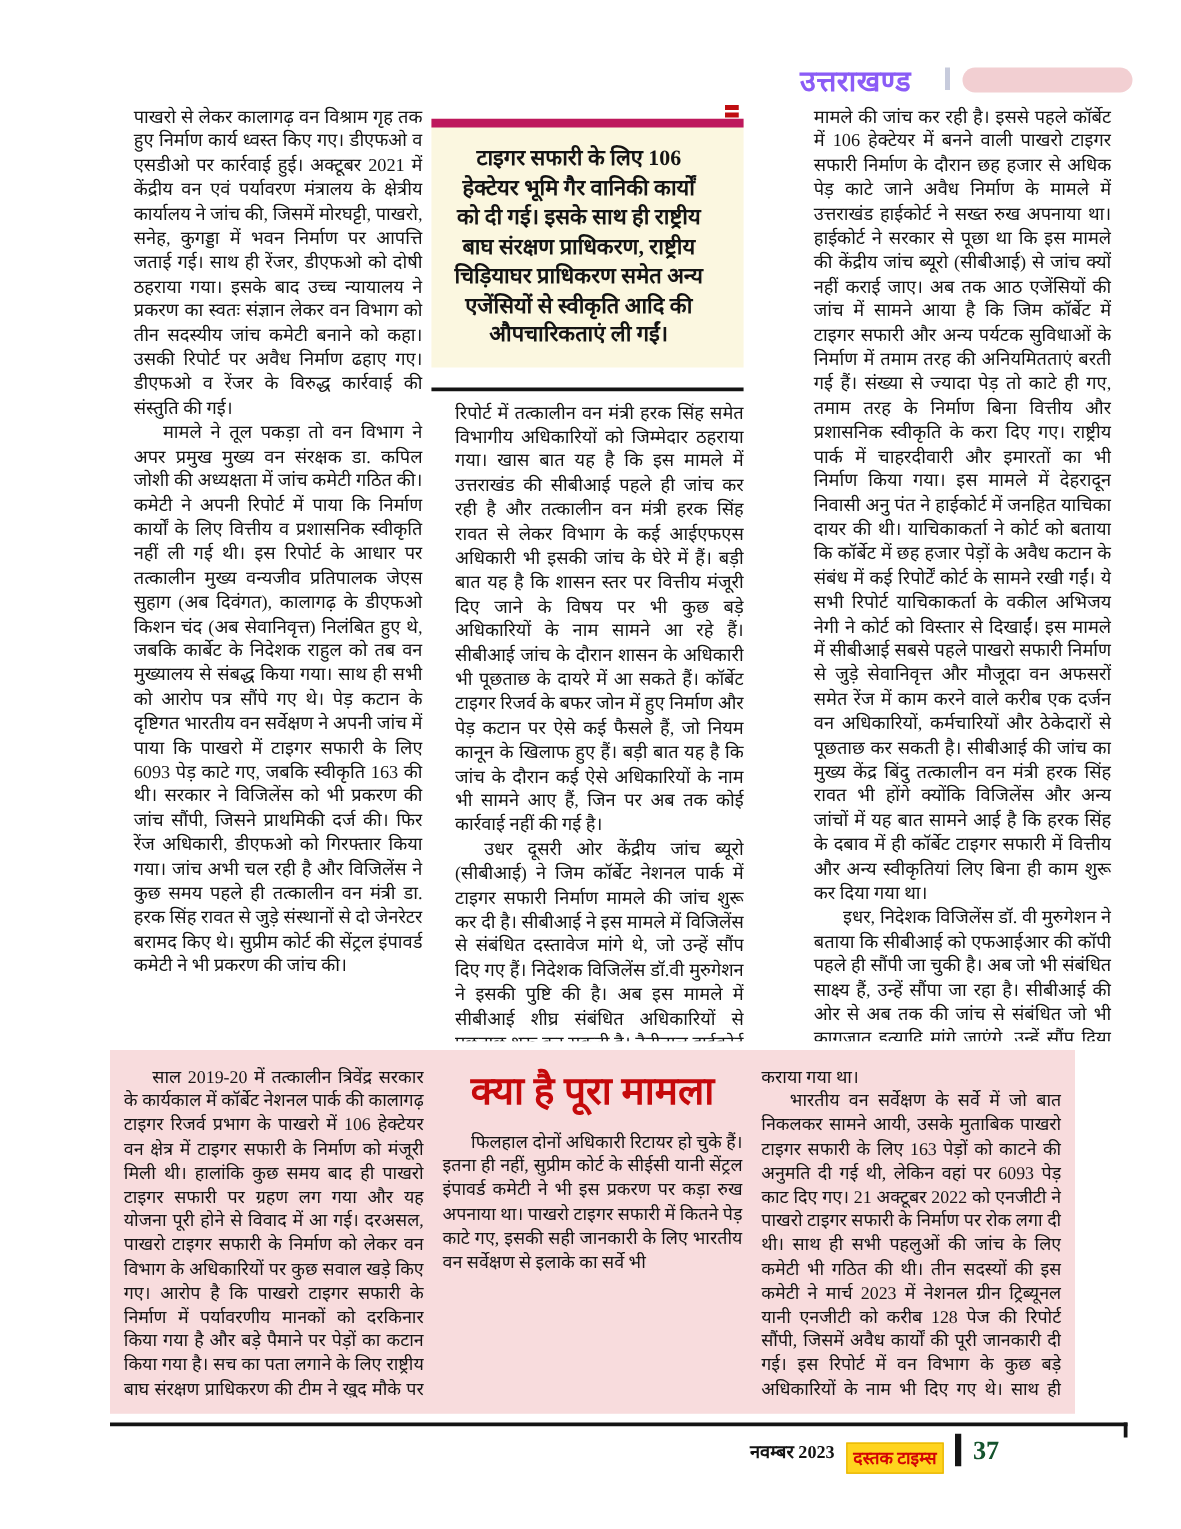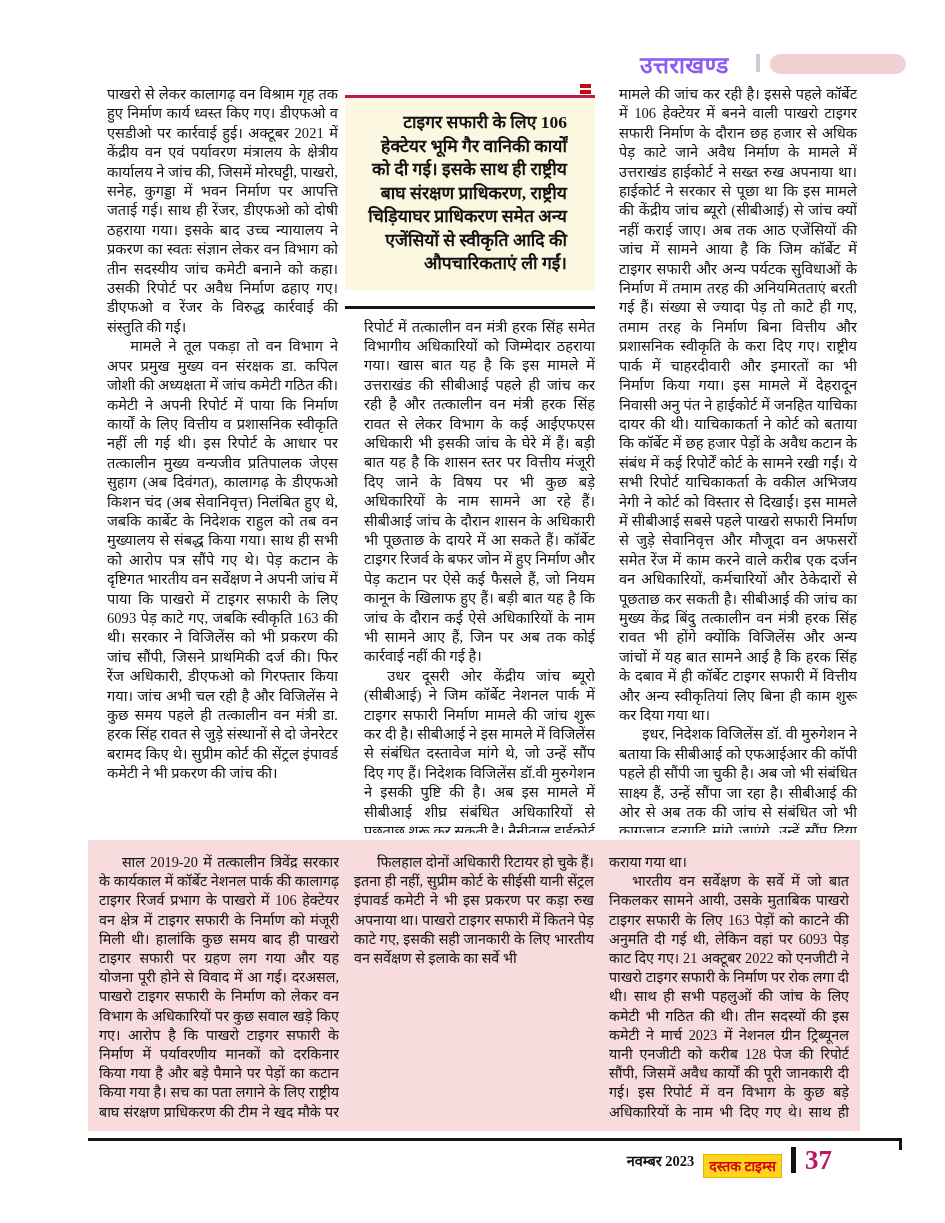--- a/index.html
+++ b/index.html
@@ -31,36 +31,36 @@
   
   .col {
     position: absolute; top: 85px;
     font-size: 14.6px; line-height: 19.4px;
     overflow: hidden;
   }
   .col p { text-align: justify; margin-left: 19px; }
   .col p.indent { text-indent: 1.6em; }
   #col1 { left: 88px;  width: 250px; height: 748px; }
   #col2 { left: 345px; width: 250px; height: 748px; }
-  #col3 { left: 600px; width: 257px; height: 748px; }
+  #col3 { left: 632px; width: 257px; height: 748px; }
 
   .col3-marker {
     position: absolute; top: 84px; left: 580px;
     width: 11px; height: 11px;
   }
   .col3-marker span { display:block; width: 11px; height: 3.5px; background:#c00d10; margin-bottom: 2.5px; }
 
   .quote-box {
     margin: 10px 0 0 0;
-    border-top: 3px solid #be185d;
+    border-top: 7px solid #be185d;
     background: #fbf7e0;
     padding: 13px 28px 14px 14px;
     font-weight: bold;
     font-size: 17.5px; line-height: 23.5px;
-    text-align: right;
+    text-align: center;
   }
   .quote-rule {
     border: none;
     border-top: 3.5px solid #141414;
     margin: 16px 0 9px 0;
   }
   .endmark { color: #d40a0a; font-size: 13px; }
 
   
   .pink-box {
@@ -89,33 +89,33 @@
   .footer-rule {
     position: absolute; left: 88px; top: 1138px;
     width: 814px; height: 3px; background: #141414;
   }
   .footer-rule::after {
     content:""; position:absolute; right:0; top:0;
     width:3px; height:12px; background:#141414;
   }
   .footer {
     position: absolute; top: 1147px; left: 600px; width: 232px;
-    display: flex; align-items: center; justify-content: flex-end; gap: 9px;
+    display: flex; align-items: center; justify-content: flex-start; gap: 9px;
     height: 26px;
   }
   .footer-date { font-size: 14.5px; font-weight: bold; color:#141414; }
   .footer-logo {
     background: #ffd41e; color: #d40505;
     font-weight: bold; font-size: 14px;
     padding: 1px 5px 2px 5px;
     border: 1px solid #e6b400;
     margin-top: 12px;
   }
   .footer-bar { width: 5px; height: 26px; background: #141414; }
-  .footer-page { font-size: 27px; font-weight: bold; color:#be185d; }
+  .footer-page { font-size: 21px; font-weight: bold; color:#14532d; }
 </style>
 </head>
 <body>
 
 <div class="page">
 
   <div class="hdr-title">उत्तराखण्ड</div>
   <div class="hdr-divider"></div>
   <div class="hdr-pill"></div>
 
@@ -139,20 +139,21 @@
   <div class="col" id="col3">
     <p>मामले की जांच कर रही है। इससे पहले कॉर्बेट में 106 हेक्टेयर में बनने वाली पाखरो टाइगर सफारी निर्माण के दौरान छह हजार से अधिक पेड़ काटे जाने अवैध निर्माण के मामले में उत्तराखंड हाईकोर्ट ने सख्त रुख अपनाया था। हाईकोर्ट ने सरकार से पूछा था कि इस मामले की केंद्रीय जांच ब्यूरो (सीबीआई) से जांच क्यों नहीं कराई जाए। अब तक आठ एजेंसियों की जांच में सामने आया है कि जिम कॉर्बेट में टाइगर सफारी और अन्य पर्यटक सुविधाओं के निर्माण में तमाम तरह की अनियमितताएं बरती गई हैं। संख्या से ज्यादा पेड़ तो काटे ही गए, तमाम तरह के निर्माण बिना वित्तीय और प्रशासनिक स्वीकृति के करा दिए गए। राष्ट्रीय पार्क में चाहरदीवारी और इमारतों का भी निर्माण किया गया। इस मामले में देहरादून निवासी अनु पंत ने हाईकोर्ट में जनहित याचिका दायर की थी। याचिकाकर्ता ने कोर्ट को बताया कि कॉर्बेट में छह हजार पेड़ों के अवैध कटान के संबंध में कई रिपोर्टें कोर्ट के सामने रखी गईं। ये सभी रिपोर्ट याचिकाकर्ता के वकील अभिजय नेगी ने कोर्ट को विस्तार से दिखाईं। इस मामले में सीबीआई सबसे पहले पाखरो सफारी निर्माण से जुड़े सेवानिवृत्त और मौजूदा वन अफसरों समेत रेंज में काम करने वाले करीब एक दर्जन वन अधिकारियों, कर्मचारियों और ठेकेदारों से पूछताछ कर सकती है। सीबीआई की जांच का मुख्य केंद्र बिंदु तत्कालीन वन मंत्री हरक सिंह रावत भी होंगे क्योंकि विजिलेंस और अन्य जांचों में यह बात सामने आई है कि हरक सिंह के दबाव में ही कॉर्बेट टाइगर सफारी में वित्तीय और अन्य स्वीकृतियां लिए बिना ही काम शुरू कर दिया गया था।</p>
     <p class="indent"><span>इधर, निदेशक विजिलेंस डॉ. वी मुरुगेशन ने बताया कि सीबीआई को एफआईआर की कॉपी पहले ही सौंपी जा चुकी है। अब जो भी संबंधित साक्ष्य हैं, उन्हें सौंपा जा रहा है। सीबीआई की ओर से अब तक की जांच से संबंधित जो भी कागजात इत्यादि मांगे जाएंगे, उन्हें सौंप दिया जाएगा।</span> <span class="endmark">■</span></p>
   </div>
 
   <div class="pink-box">
     <div class="pink-col">
       <p class="indent">साल 2019-20 में तत्कालीन त्रिवेंद्र सरकार के कार्यकाल में कॉर्बेट नेशनल पार्क की कालागढ़ टाइगर रिजर्व प्रभाग के पाखरो में 106 हेक्टेयर वन क्षेत्र में टाइगर सफारी के निर्माण को मंजूरी मिली थी। हालांकि कुछ समय बाद ही पाखरो टाइगर सफारी पर ग्रहण लग गया और यह योजना पूरी होने से विवाद में आ गई। दरअसल, पाखरो टाइगर सफारी के निर्माण को लेकर वन विभाग के अधिकारियों पर कुछ सवाल खड़े किए गए। आरोप है कि पाखरो टाइगर सफारी के निर्माण में पर्यावरणीय मानकों को दरकिनार किया गया है और बड़े पैमाने पर पेड़ों का कटान किया गया है। सच का पता लगाने के लिए राष्ट्रीय बाघ संरक्षण प्राधिकरण की टीम ने खुद मौके पर स्थलीय निरीक्षण किया था। राष्ट्रीय बाघ संरक्षण प्राधिकरण की जांच में आरोप सही</p>
     </div>
     <div class="pink-col">
+      <div class="pink-heading">क्या है पूरा मामला</div>
       <p class="indent">फिलहाल दोनों अधिकारी रिटायर हो चुके हैं। इतना ही नहीं, सुप्रीम कोर्ट के सीईसी यानी सेंट्रल इंपावर्ड कमेटी ने भी इस प्रकरण पर कड़ा रुख अपनाया था। पाखरो टाइगर सफारी में कितने पेड़ काटे गए, इसकी सही जानकारी के लिए भारतीय वन सर्वेक्षण से इलाके का सर्वे भी</p>
     </div>
     <div class="pink-col">
       <p>कराया गया था।</p>
       <p class="indent">भारतीय वन सर्वेक्षण के सर्वे में जो बात निकलकर सामने आयी, उसके मुताबिक पाखरो टाइगर सफारी के लिए 163 पेड़ों को काटने की अनुमति दी गई थी, लेकिन वहां पर 6093 पेड़ काट दिए गए। 21 अक्टूबर 2022 को एनजीटी ने पाखरो टाइगर सफारी के निर्माण पर रोक लगा दी थी। साथ ही सभी पहलुओं की जांच के लिए कमेटी भी गठित की थी। तीन सदस्यों की इस कमेटी ने मार्च 2023 में नेशनल ग्रीन ट्रिब्यूनल यानी एनजीटी को करीब 128 पेज की रिपोर्ट सौंपी, जिसमें अवैध कार्यों की पूरी जानकारी दी गई। इस रिपोर्ट में वन विभाग के कुछ बड़े अधिकारियों के नाम भी दिए गए थे। साथ ही तत्कालीन वन मंत्री हरक सिंह रावत पर भी सवाल खडे किए गए थे।</p>
     </div>
   </div>
 
   <div class="footer-rule"></div>
   <div class="footer">

